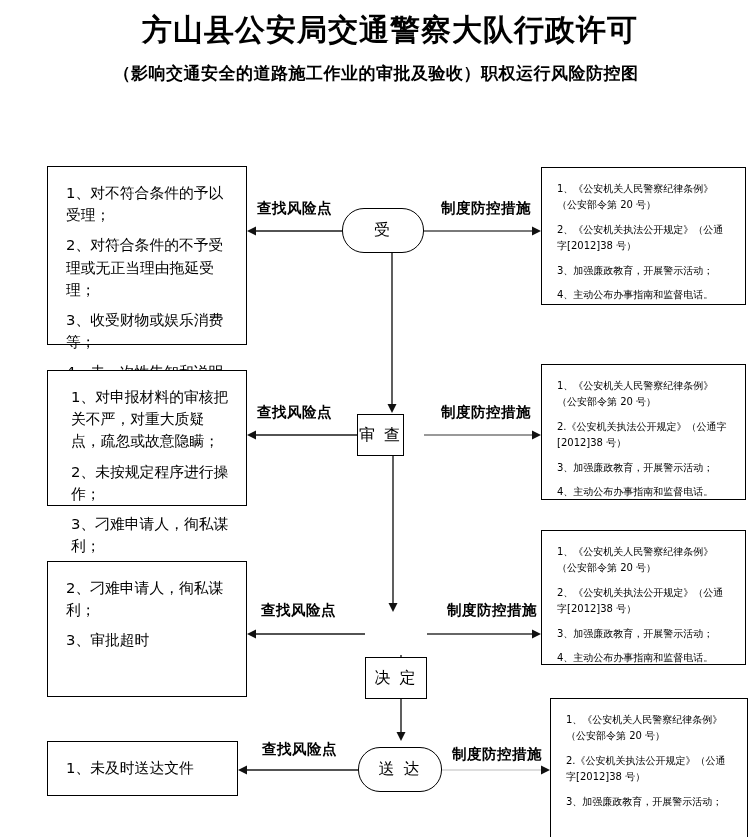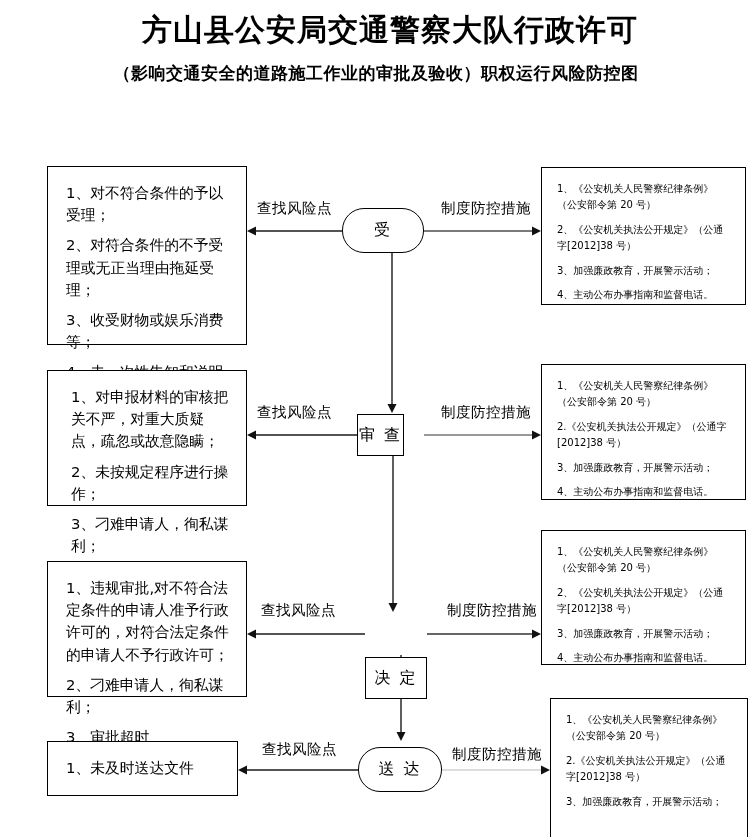--- a/index.html
+++ b/index.html
@@ -21,21 +21,21 @@
   .riskbox{left:47px;width:200px;padding:7px 9px 4px 10px;font-size:14.8px;line-height:1.5;}
   .measurebox{left:541px;width:205px;padding:5px 5px 3px 7px;font-size:10px;line-height:1.64;}
   .riskbox p,.measurebox p{margin:8px;}
   .node{
     position:absolute;border:1.4px solid #000;background:#fff;box-sizing:border-box;
     display:flex;align-items:center;justify-content:center;
     font-size:16px;letter-spacing:2px;white-space:pre;
   }
   .stadium{border-radius:22px;}
   .alabel{
-    position:absolute;font-size:14.5px;font-weight:400;white-space:nowrap;letter-spacing:.5px;
+    position:absolute;font-size:14.5px;font-weight:700;white-space:nowrap;letter-spacing:.5px;
   }
   svg.arrows{position:absolute;left:0;top:0;pointer-events:none;}
 </style>
 </head>
 <body>
 
 <div id="stage">
 
   <div class="title">方山县公安局交通警察大队行政许可</div>
   <div class="subtitle">（影响交通安全的道路施工作业的审批及验收）职权运行风险防控图</div>
@@ -96,21 +96,20 @@
   <div class="node" style="left:357px;top:414px;width:47px;height:42px;">审 查</div>
   <div class="alabel" style="left:441px;top:403px;">制度防控措施</div>
   <div class="measurebox" style="top:364px;height:136px;">
     <p>1、《公安机关人民警察纪律条例》（公安部令第 20 号）</p>
     <p>2.《公安机关执法公开规定》（公通字[2012]38 号）</p>
     <p>3、加强廉政教育，开展警示活动；</p>
     <p>4、主动公布办事指南和监督电话。</p>
   </div>
 
   <div class="riskbox" style="top:561px;height:136px;">
-    <p>1、违规审批,对不符合法定条件的申请人准予行政许可的，对符合法定条件的申请人不予行政许可；</p>
     <p>2、刁难申请人，徇私谋利；</p>
     <p>3、审批超时</p>
   </div>
   <div class="alabel" style="left:261px;top:601px;">查找风险点</div>
   <div class="node" style="left:365px;top:613px;width:62px;height:42px;margin-top:44px;">决 定</div>
   <div class="alabel" style="left:447px;top:601px;">制度防控措施</div>
   <div class="measurebox" style="top:530px;height:135px;">
     <p>1、《公安机关人民警察纪律条例》（公安部令第 20 号）</p>
     <p>2、《公安机关执法公开规定》（公通字[2012]38 号）</p>
     <p>3、加强廉政教育，开展警示活动；</p>

